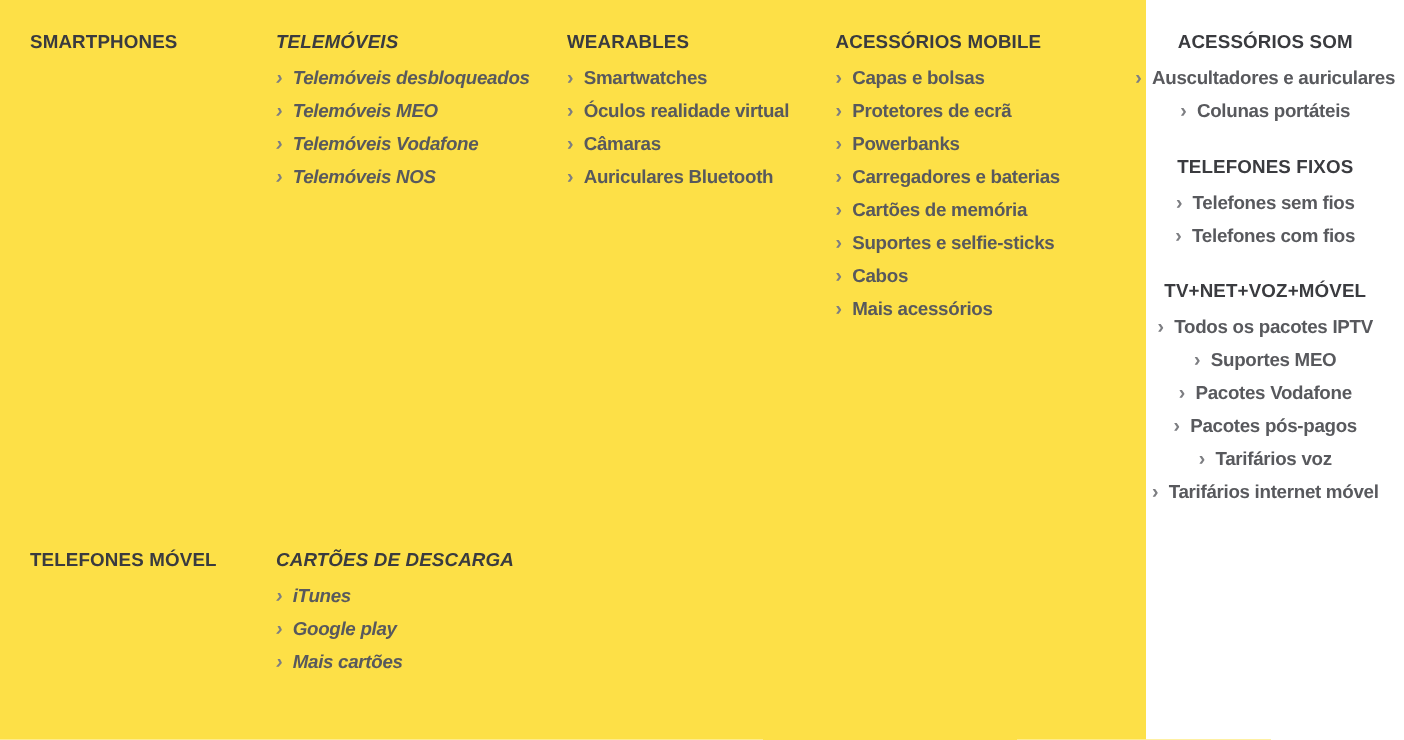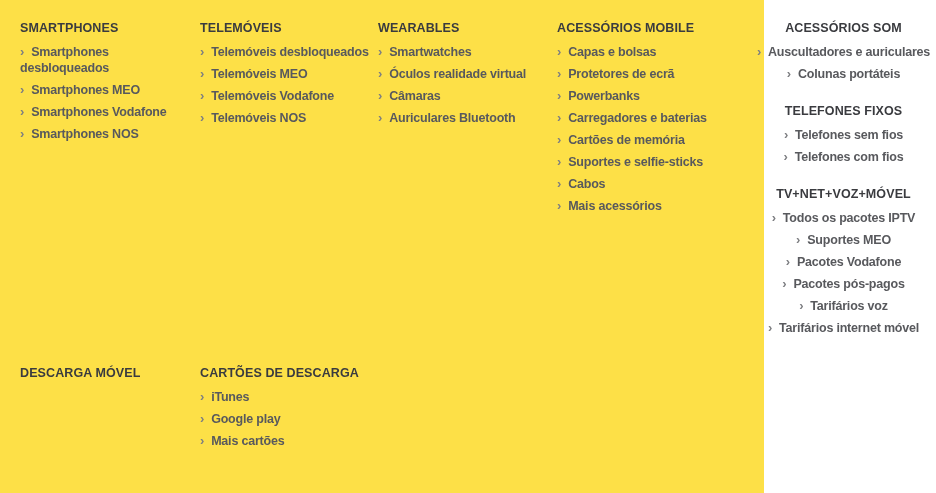--- a/index.html
+++ b/index.html
@@ -8,21 +8,21 @@
     width: 936px; height: 493px;
     background: #ffffff;
     font-family: "Liberation Sans", "DejaVu Sans", sans-serif;
     overflow: hidden;
   }
   .menu { position: relative; width: 764px; height: 493px; background: #fde047; }
   .col { position: absolute; width: 174px; }
   .r1 { top: 21px; }
   .r2 { top: 366px; }
   .cx1 { left: 20px; }
-  .cx2 { left: 200px; }
+  .cx2 { left: 184px; font-style: italic; }
   .cx3 { left: 378px; }
   .cx4 { left: 557px; }
   .cx5 { left: 743px; width: 201px; text-align: center; }
   .hdr {
     font-size: 12.5px; font-weight: 700;
     color: #3a3b3f; line-height: 14px;
     letter-spacing: 0.1px;
     margin: 0 0 9px 0;
     white-space: nowrap;
   }
@@ -49,26 +49,20 @@
   }
 </style>
 </head>
 <body>
 
 <div class="menu">
 
   <div class="col r1 cx1">
     <div class="group">
       <div class="hdr">SMARTPHONES</div>
-      <ul class="items">
-        <li class="item wrap"><span class="chev">›</span><a class="lbl">Smartphones desbloqueados</a></li>
-        <li class="item"><span class="chev">›</span><a class="lbl">Smartphones MEO</a></li>
-        <li class="item"><span class="chev">›</span><a class="lbl">Smartphones Vodafone</a></li>
-        <li class="item"><span class="chev">›</span><a class="lbl">Smartphones NOS</a></li>
-      </ul>
     </div>
   </div>
 
   <div class="col r1 cx2">
     <div class="group">
       <div class="hdr">TELEMÓVEIS</div>
       <ul class="items">
         <li class="item"><span class="chev">›</span><a class="lbl">Telemóveis desbloqueados</a></li>
         <li class="item"><span class="chev">›</span><a class="lbl">Telemóveis MEO</a></li>
         <li class="item"><span class="chev">›</span><a class="lbl">Telemóveis Vodafone</a></li>
@@ -128,21 +122,21 @@
         <li class="item"><span class="chev">›</span><a class="lbl">Pacotes Vodafone</a></li>
         <li class="item"><span class="chev">›</span><a class="lbl">Pacotes pós-pagos</a></li>
         <li class="item"><span class="chev">›</span><a class="lbl">Tarifários voz</a></li>
         <li class="item"><span class="chev">›</span><a class="lbl">Tarifários internet móvel</a></li>
       </ul>
     </div>
   </div>
 
   <div class="col r2 cx1">
     <div class="group">
-      <div class="hdr">DESCARGA MÓVEL</div>
+      <div class="hdr">TELEFONES MÓVEL</div>
     </div>
   </div>
 
   <div class="col r2 cx2">
     <div class="group">
       <div class="hdr">CARTÕES DE DESCARGA</div>
       <ul class="items">
         <li class="item"><span class="chev">›</span><a class="lbl">iTunes</a></li>
         <li class="item"><span class="chev">›</span><a class="lbl">Google play</a></li>
         <li class="item"><span class="chev">›</span><a class="lbl">Mais cartões</a></li>

